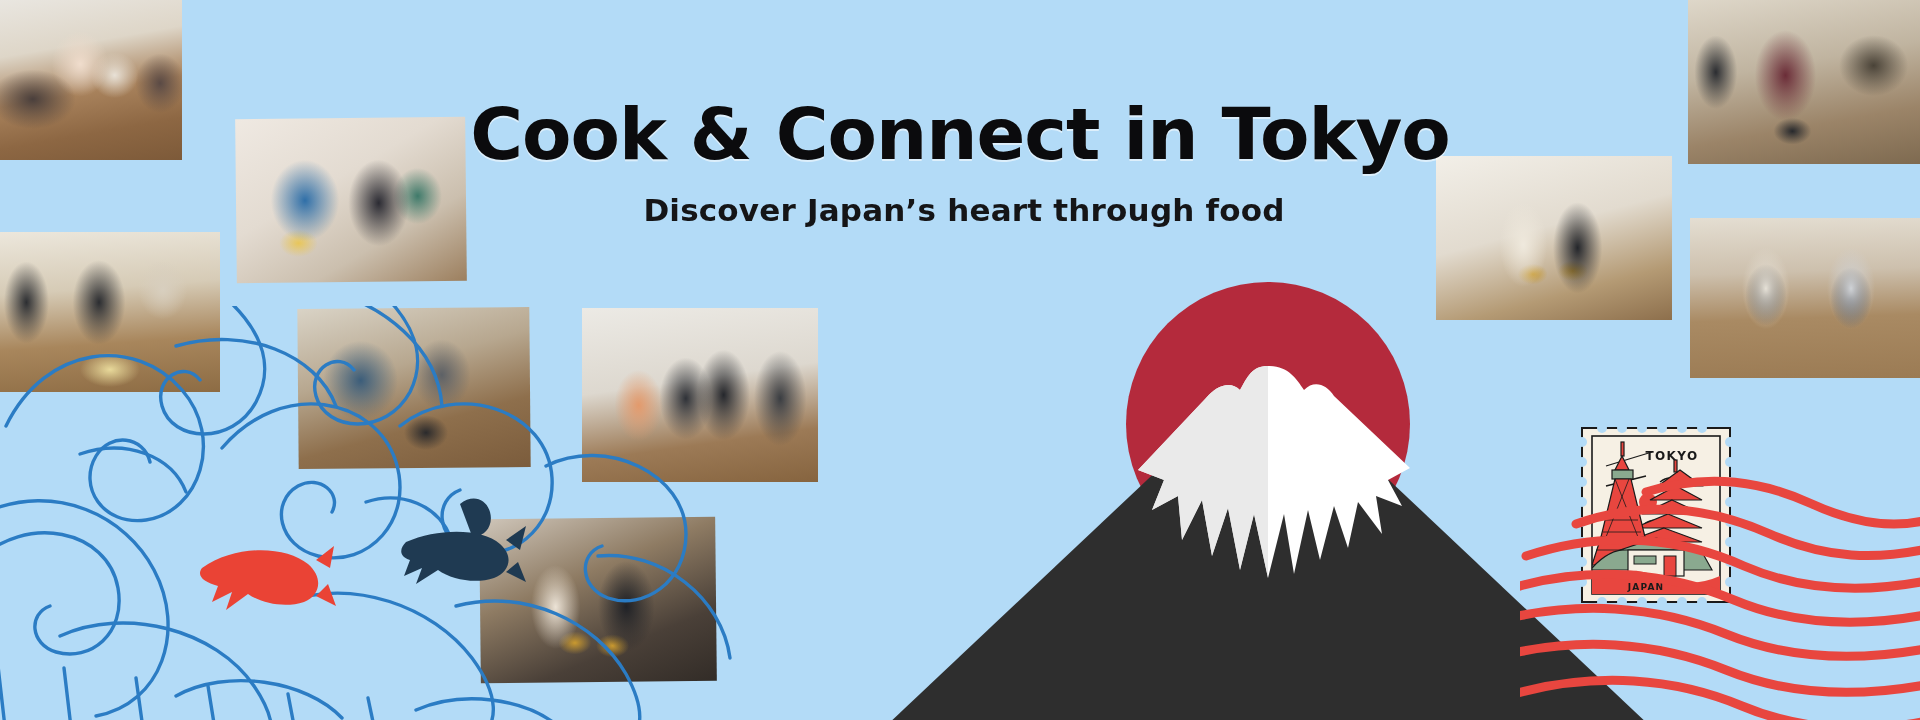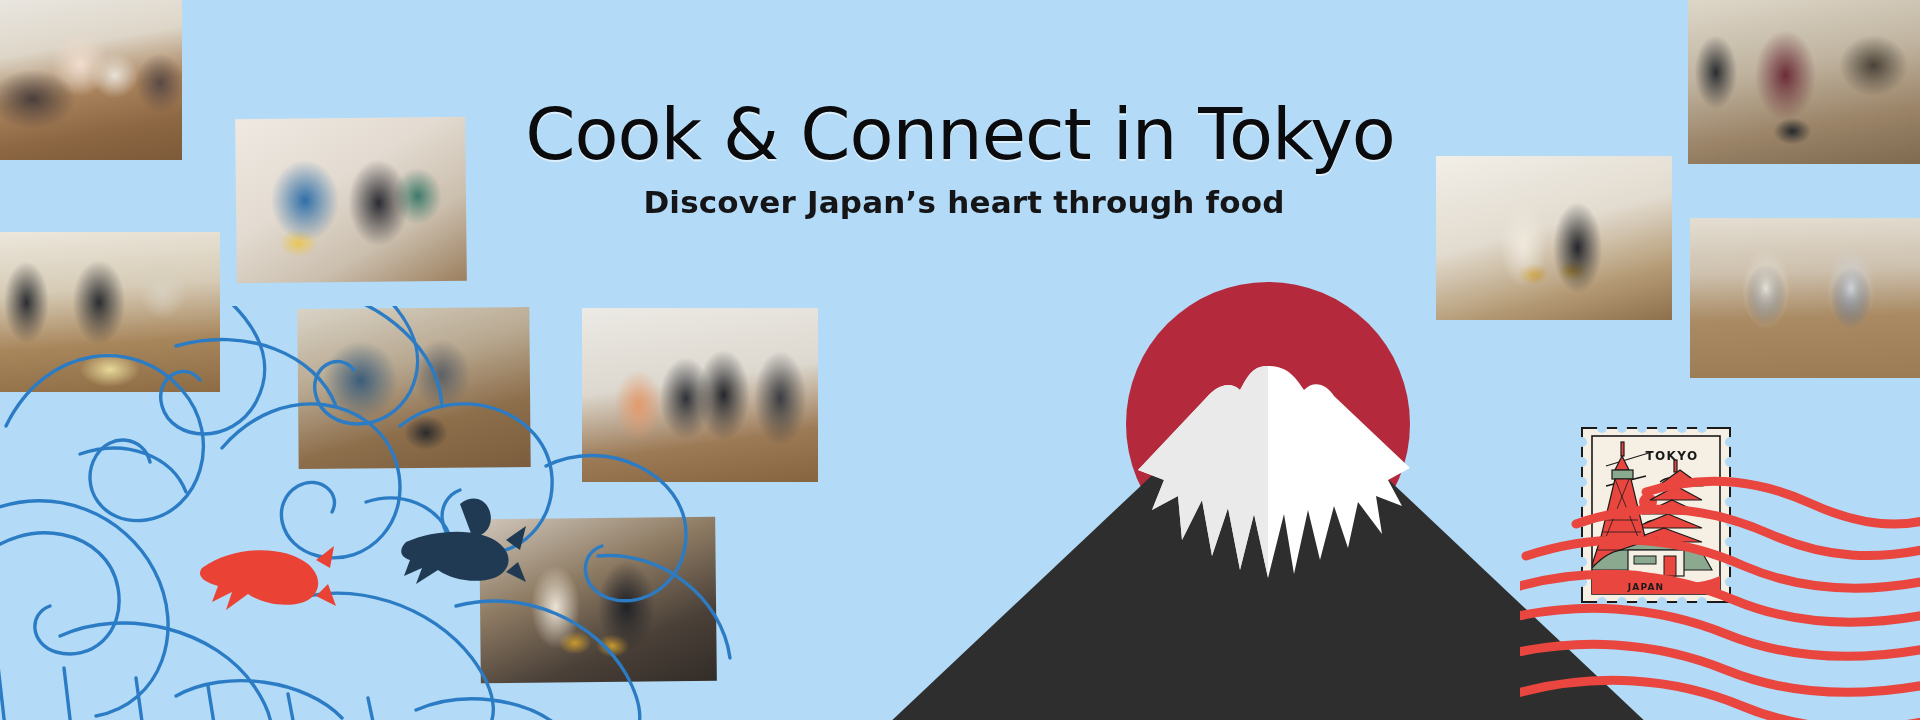--- a/index.html
+++ b/index.html
@@ -110,29 +110,29 @@
 
   
   .headline {
     position:absolute;
     left:0; right:0; top:96px;
     z-index:8;
     text-align:center;
   }
   .hero-title {
     font-family:"DejaVu Sans", sans-serif;
-    font-weight:400;
+    font-weight:700;
     font-size:72px;
     line-height:1.06;
     letter-spacing:-1px;
     color:#0b0b0d;
     text-shadow:0 2px 0 rgba(255,255,255,.55);
   }
   .hero-subtitle {
-    margin-top:12px;
+    margin-top:20px;
     font-family:"DejaVu Sans", sans-serif;
     font-weight:600;
     font-size:31px;
     letter-spacing:.2px;
     color:#151517;
     padding-left:8px;
   }
 </style>
 </head>
 <body>

